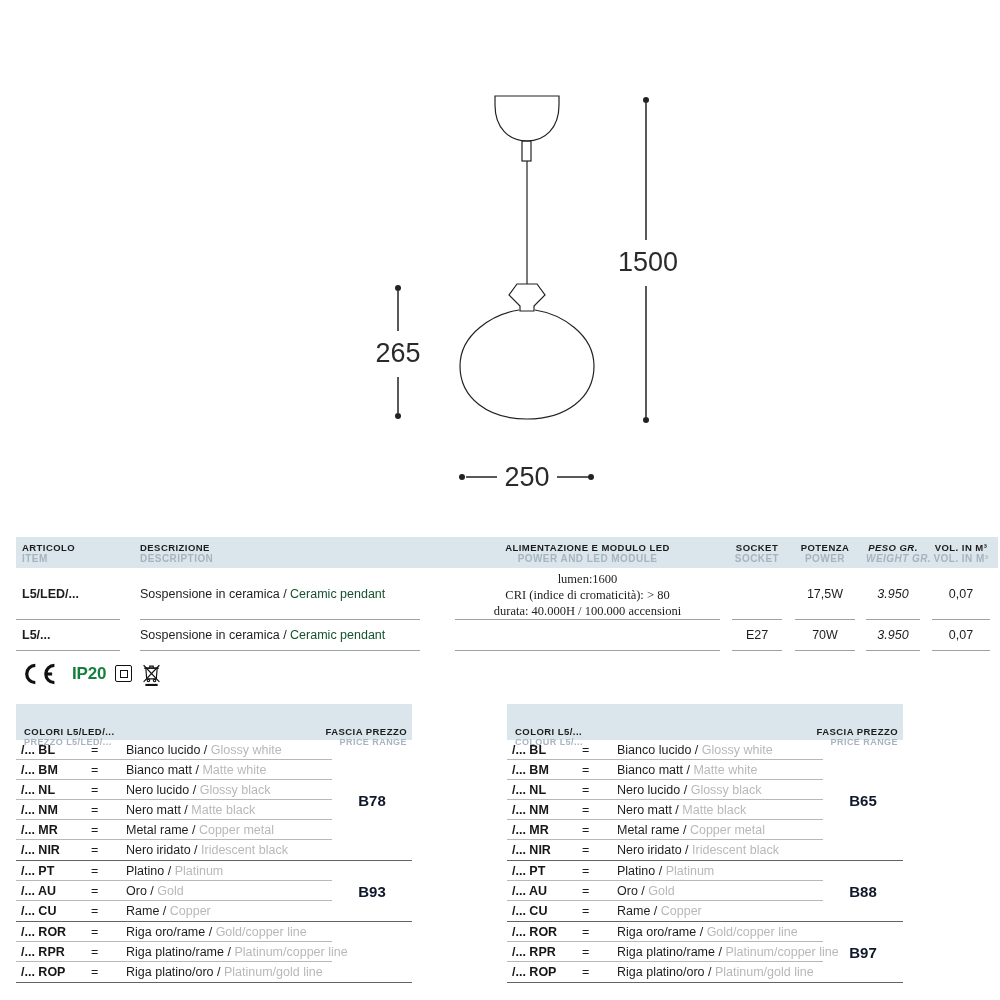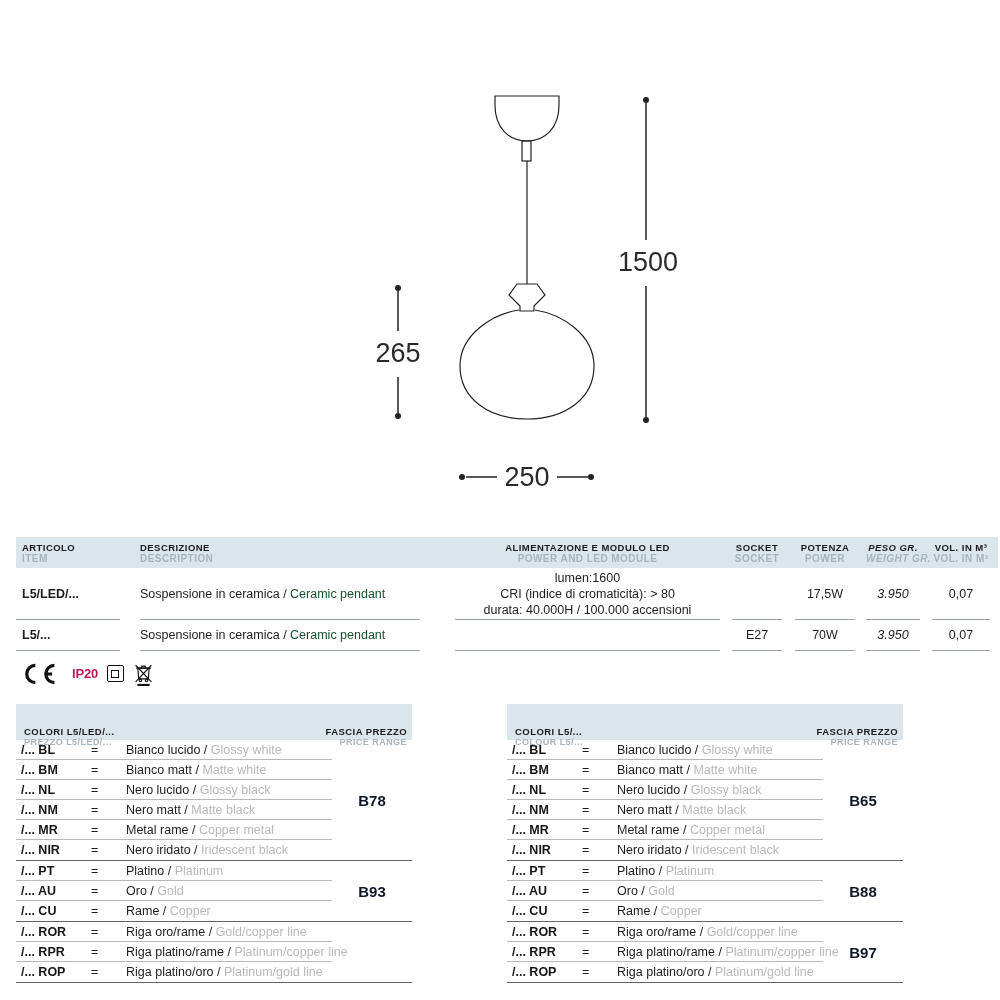--- a/index.html
+++ b/index.html
@@ -22,31 +22,31 @@
   .c3 { width:265px; margin-right:12px; text-align:center; }
   .c4 { width:50px;  margin-right:13px; text-align:center; }
   .c5 { width:60px;  margin-right:11px; text-align:center; }
   .c6 { width:54px;  margin-right:12px; text-align:center;font-style:italic; }
   .c7 { width:58px;  text-align:center; }
   .hit { font-size:9.5px; font-weight:700; letter-spacing:.45px; color:#1b1b1b; line-height:11px; white-space:nowrap; }
   .hen { font-size:10px;  font-weight:700; letter-spacing:.45px; color:#a7b4bd; line-height:11px; white-space:nowrap; }
   .srow { display:flex; }
   .srow .cell { border-bottom:1px solid #9aa3a8; display:flex; align-items:center; }
   .srow .ctr { justify-content:center; }
-  .srow .col { flex-direction:column; justify-content:center; line-height:16px; }
+  .srow .col { flex-direction:column; justify-content:flex-end; line-height:16px;font-family:Liberation Serif, serif; }
   .srow .col div { width:100%; }
   .r1 .cell { min-height:52px; }
   .r2 .cell { min-height:31px; }
   .item { font-weight:700; }
   .dk { color:#1d1d1d; }
   .gy { color:#14532d; }
 
   
   .certs { position:absolute; left:21px; top:660px; height:27px; display:flex; align-items:center; gap:9px; }
-  .ip { font-size:13px; font-weight:600; color:#be185d; letter-spacing:-.2px; }
+  .ip { font-size:17px; font-weight:600; color:#15803d; letter-spacing:-.2px; }
   .class2 { width:17px; height:17px; border:1.6px solid #111; border-radius:2px; display:flex; align-items:center; justify-content:center; }
   .class2 .inner { width:8px; height:8px; border:1.6px solid #111; }
 
   
   .ctable { position:absolute; top:704px; width:396px; font-size:12.5px; }
   .ct0 { left:16px; }
   .ct1 { left:507px; }
   .chead { background:#dbe5ec; height:36px; display:flex; justify-content:space-between; padding:6px 5px 0 8px; }
   .cht { font-size:9.5px; font-weight:700; letter-spacing:.45px; color:#1b1b1b; line-height:11px; white-space:nowrap;margin-top:16px; }
   .chs { font-size:9px; font-weight:700; letter-spacing:.45px; color:#a7b4bd; line-height:11px; white-space:nowrap; }

